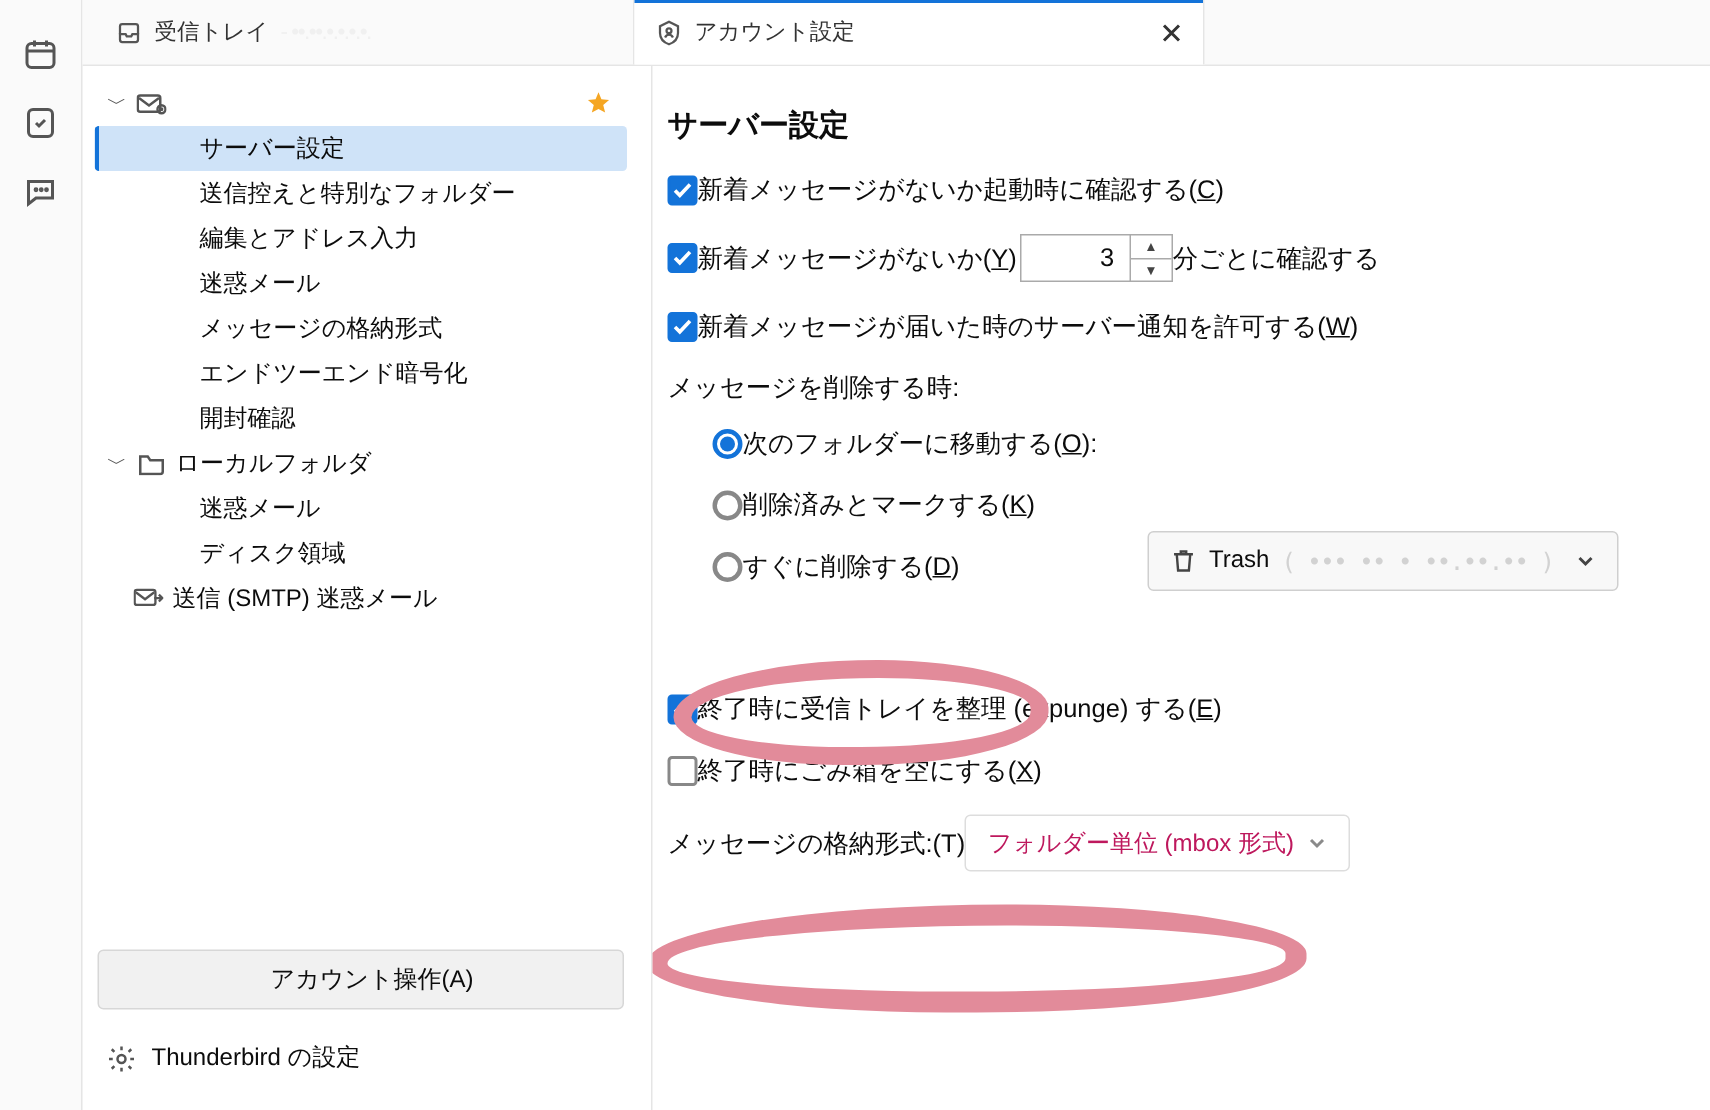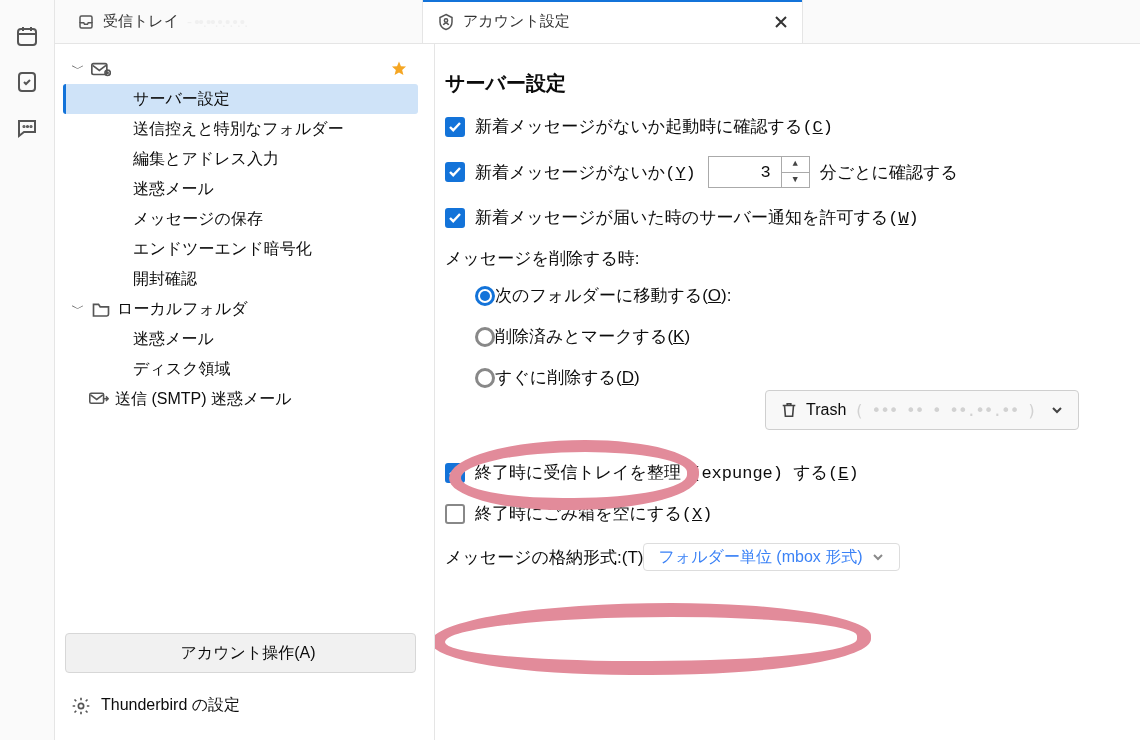--- a/index.html
+++ b/index.html
@@ -109,24 +109,22 @@
     padding: 26px 30px 20px 10px;
     position:relative;
     overflow:hidden;
   }
   h2.sec {
     font-size:20px; font-weight:700;
     margin-bottom:18px;
   }
   .chk-row {
     display:flex; align-items:center;
-    gap:10px;
     margin-bottom:18px;
     font-size:17px;
-    font-family:Liberation Mono, monospace;
   }
   .chk {
     width:20px; height:20px;
     border:2px solid #1373d9;
     border-radius:3px;
     display:flex; align-items:center; justify-content:center;
     flex-shrink:0;
   }
   .chk.on { background:#1373d9; }
   .chk.on svg { stroke:#fff; }
@@ -189,26 +187,26 @@
   .folder-picker .trash-ico{ width:18px; height:18px; color:#444;}
   .folder-picker .chev{ width:14px; height:14px; color:#444; margin-left:6px;}
   .folder-picker .redact{
     color:#d2d2d2; letter-spacing:-1px; font-family:monospace;
   }
   .store-row{
     display:flex; align-items:center; 
     font-size:17px;
   }
   .store-select{
-    height:28px;
+    height:38px;
     padding:0 14px;
     border:1px solid #ddd;
     border-radius:4px;
     display:flex; align-items:center; gap:8px;
-    color:#3b82f6;
+    color:#be185d;
     font-size:16px;
   }
   .store-select .chev{ width:14px; height:14px; color:#8a8a8a;}
   
   .hilite {
     position:absolute;
     border: 14px solid #e28b9a;
     border-radius: 50%;
     pointer-events: none;
   }
@@ -308,21 +306,21 @@
         <div class="tree-row tree-child-l1">
             <span>送信控えと特別なフォルダー</span>
           </div>
         <div class="tree-row tree-child-l1">
             <span>編集とアドレス入力</span>
           </div>
         <div class="tree-row tree-child-l1">
             <span>迷惑メール</span>
           </div>
         <div class="tree-row tree-child-l1">
-            <span>メッセージの保存</span>
+            <span>メッセージの格納形式</span>
           </div>
         <div class="tree-row tree-child-l1">
             <span>エンドツーエンド暗号化</span>
           </div>
         <div class="tree-row tree-child-l1">
             <span>開封確認</span>
           </div>
 
         <div class="tree-row">
           <span class="caret">﹀</span>
@@ -444,21 +442,21 @@
         <div class="store-select">
           <span>フォルダー単位 (mbox 形式)</span>
           <span class="chev">
             <svg viewBox="0 0 14 14" fill="none" stroke="currentColor" stroke-width="2">
                 <path d="M3 5l4 4 4-4"></path>
               </svg>
           </span>
         </div>
       </div>
 
-      <div class="folder-picker" style="left:330px;margin-top:36px;">
+      <div class="folder-picker" style="left:330px;">
         <span class="trash-ico">
           <svg viewBox="0 0 20 20" fill="none" stroke="currentColor" stroke-width="1.8">
               <path d="M3 5h14M8 5V3h4v2M5 5l1 12h8l1-12"></path>
             </svg>
         </span>
         <span>Trash</span>
         <span class="redact">( ••• •• • ••.••.•• )</span>
         <span class="chev">
           <svg viewBox="0 0 14 14" fill="none" stroke="currentColor" stroke-width="2">
               <path d="M3 5l4 4 4-4"></path>

